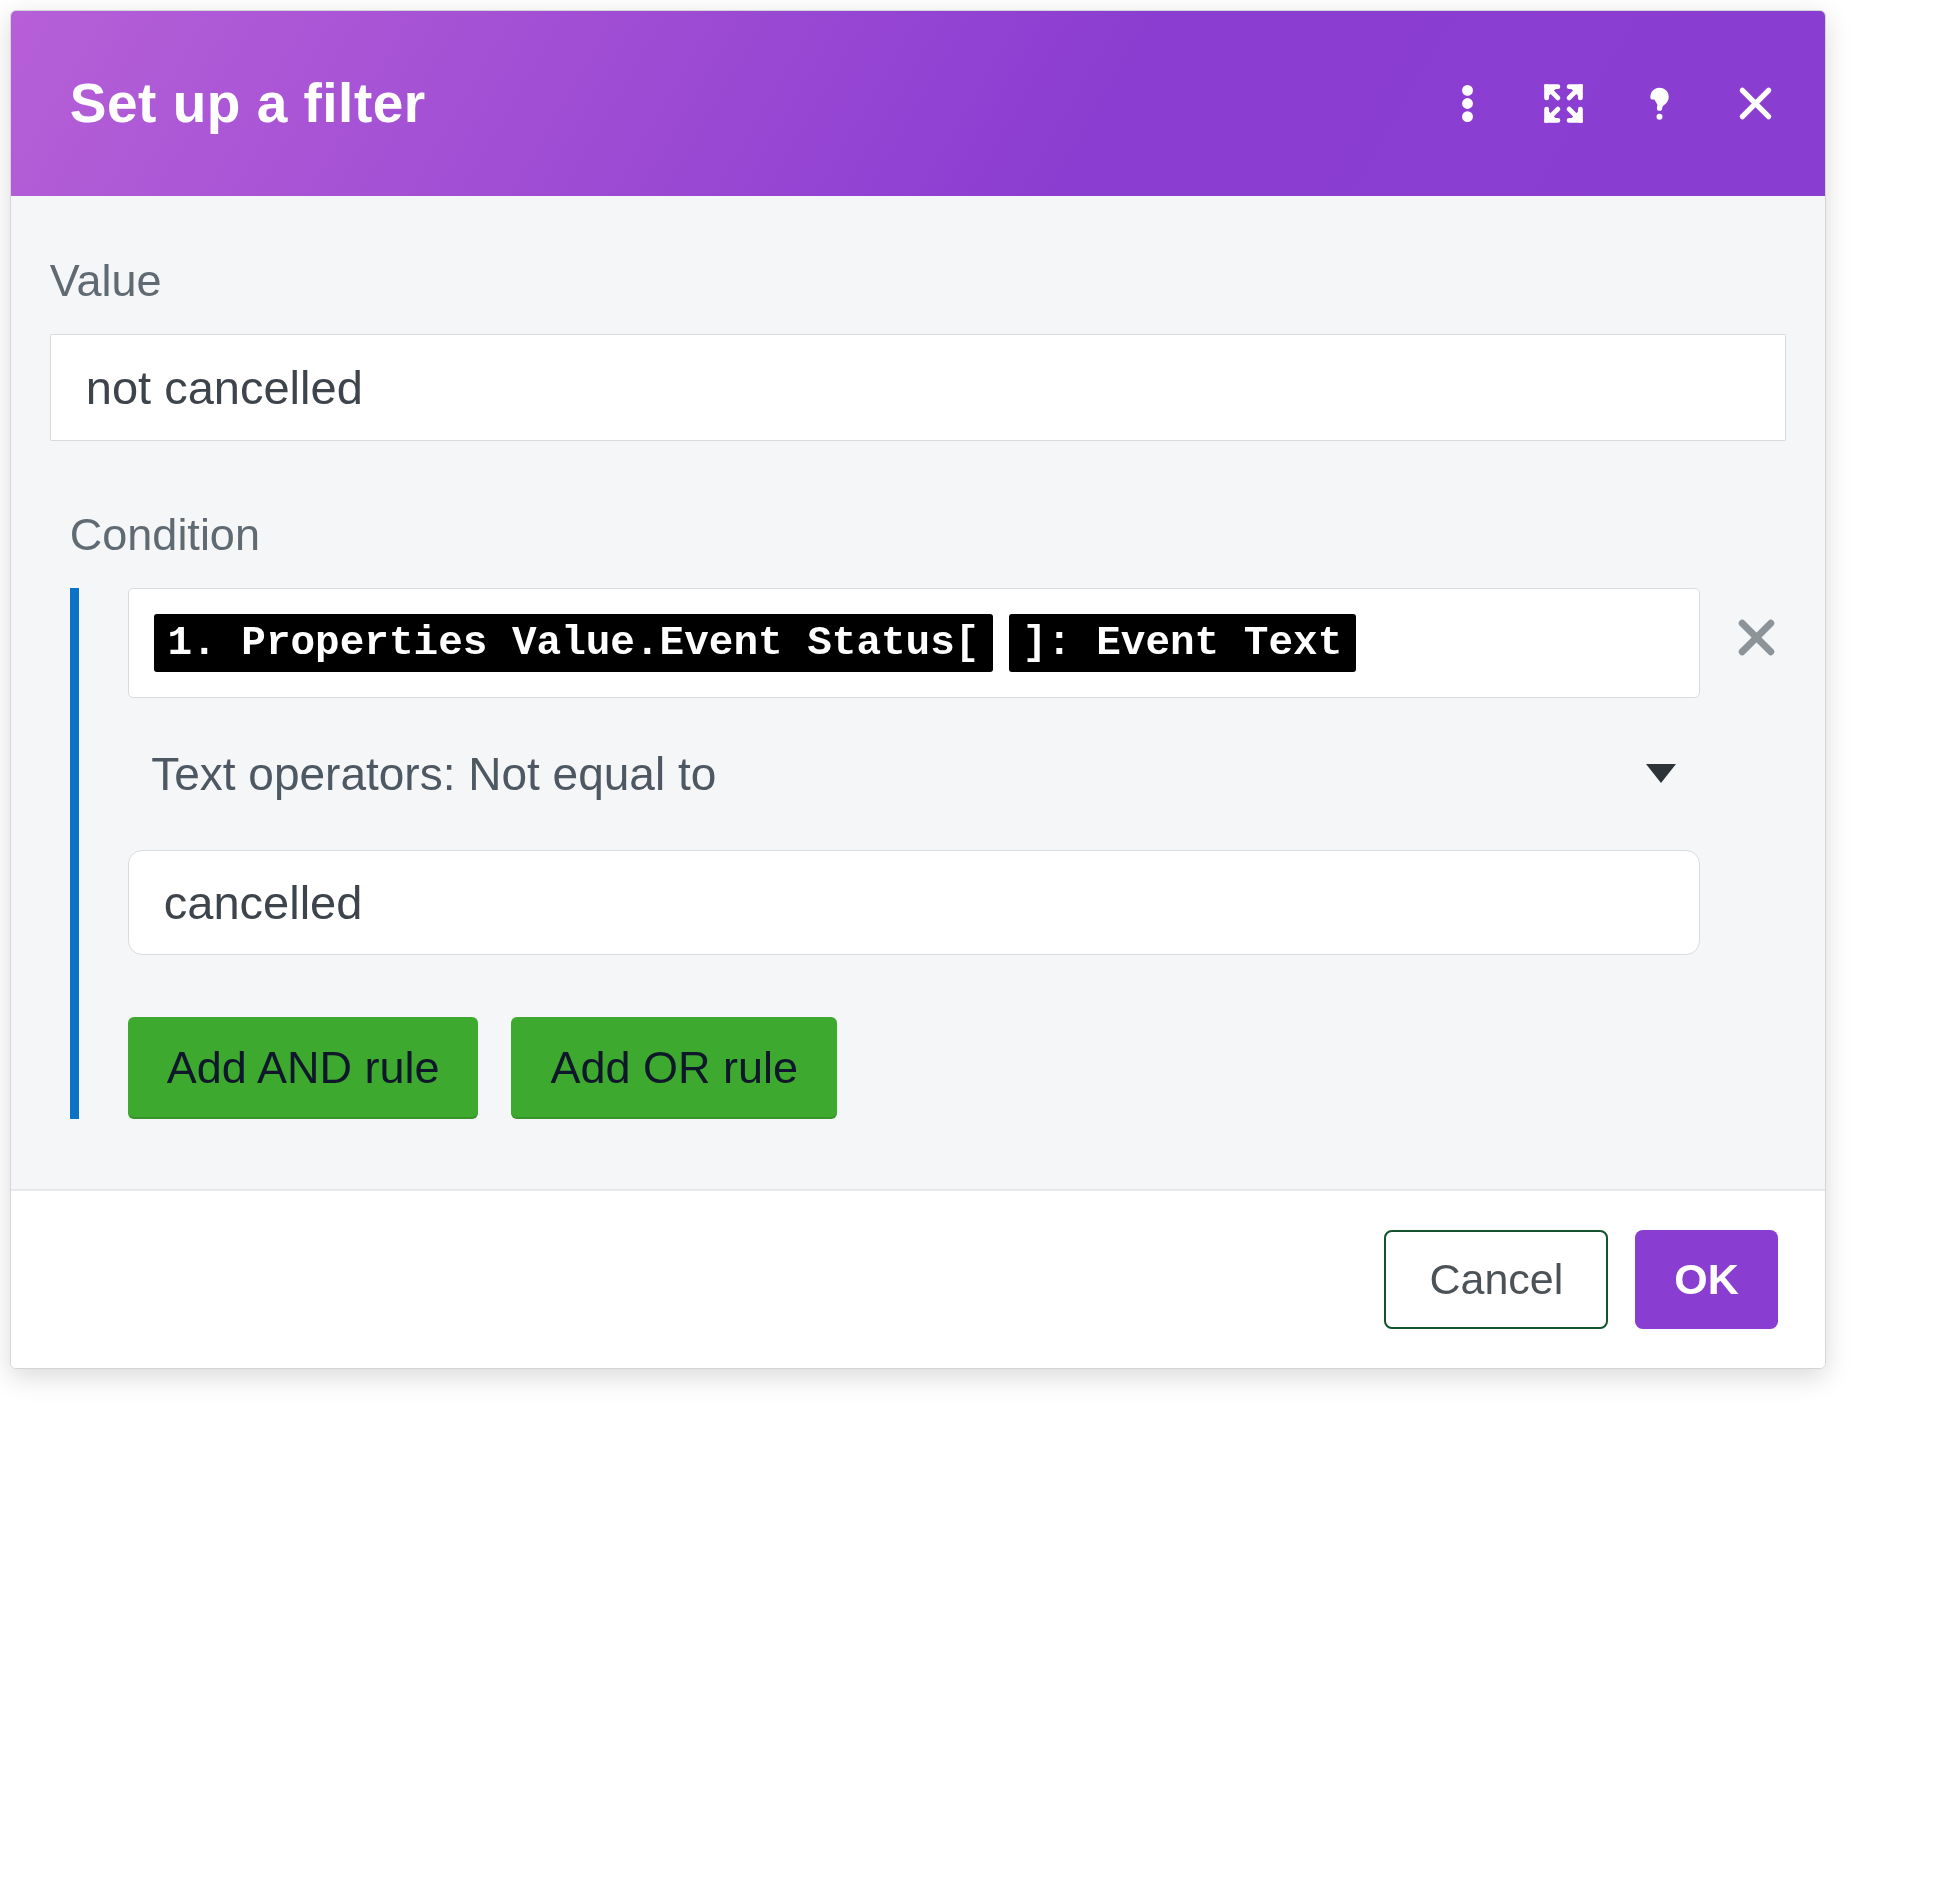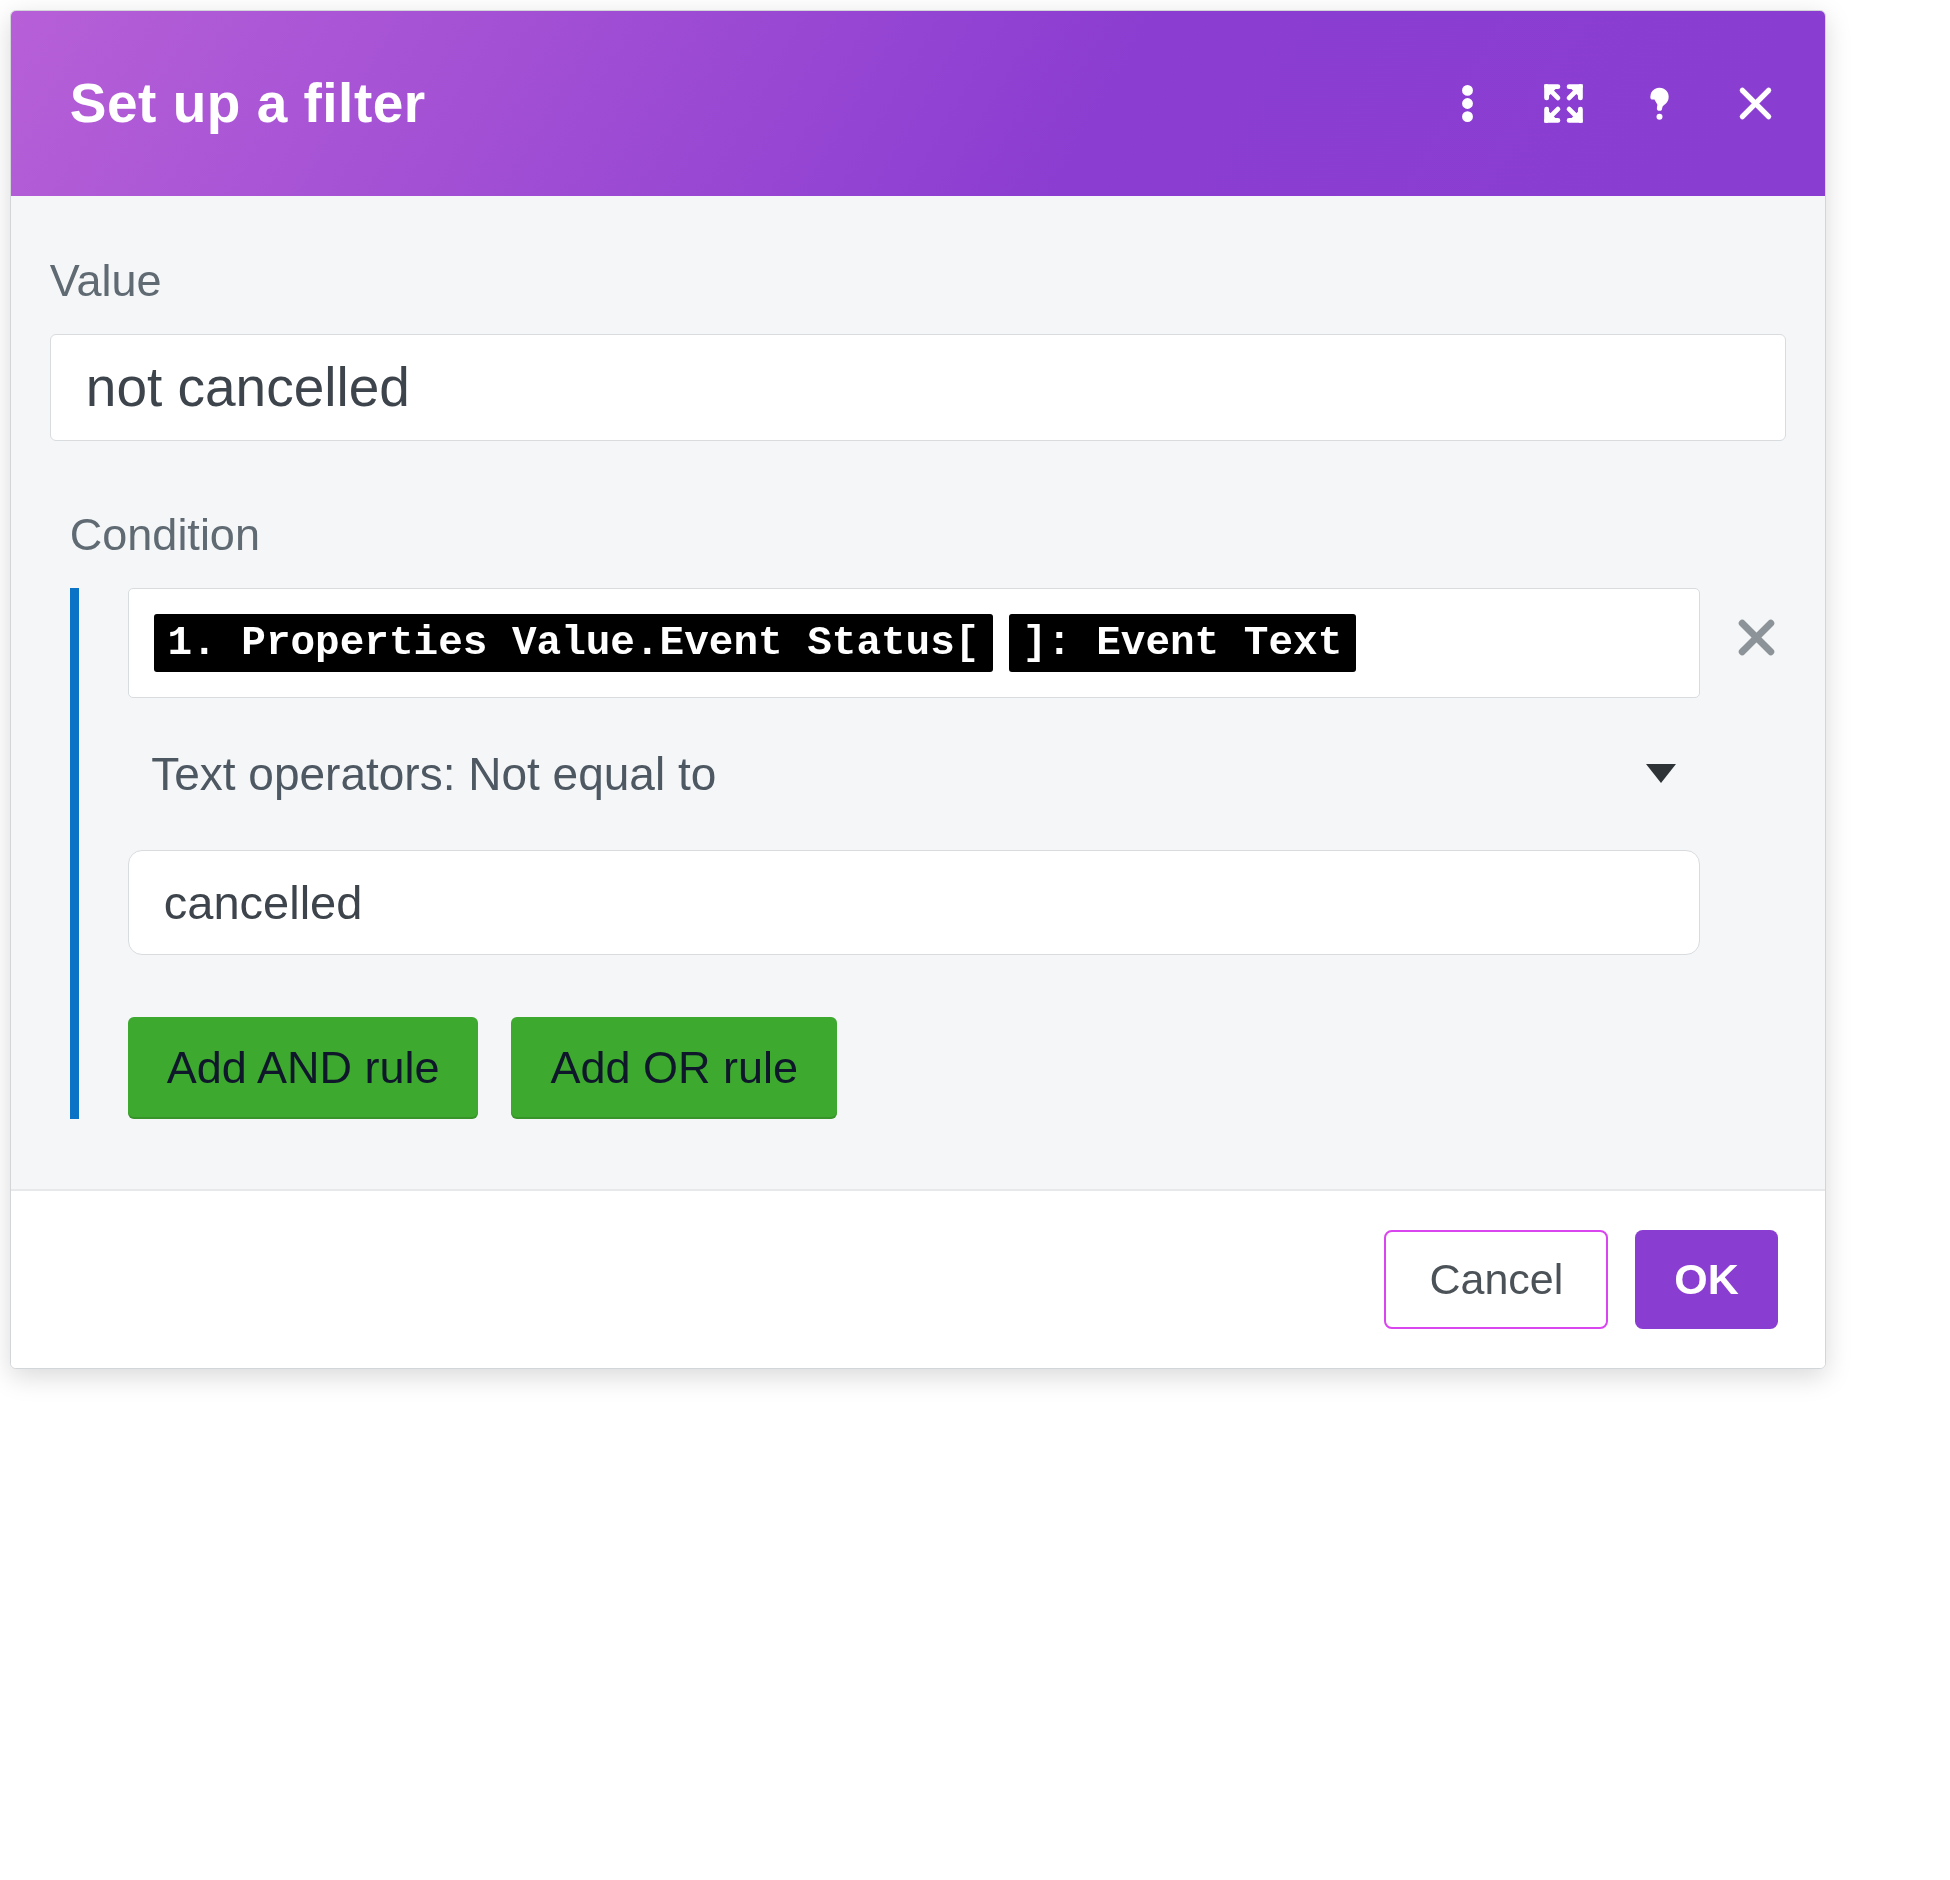--- a/index.html
+++ b/index.html
@@ -41,22 +41,22 @@
   .hicon svg{width:100%;height:100%;stroke:#fff;fill:#fff;}
   .modal-body{
     background:var(--panel-bg);
     padding:59px 39px 70px 39px;
   }
   .section-label{
     color:var(--grey-text);font-size:45px;font-weight:400;margin-bottom:27px;
   }
   .text-input{
     width:100%;box-sizing:border-box;
-    height:107px;border:1px solid var(--border);border-radius:6px;
-    background:#fff;font-size:55px;color:#3d444b;padding:4px 35px;
+    height:107px;border:1px solid var(--border);border-radius:1px;
+    background:#fff;font-size:47px;color:#3d444b;padding:4px 35px;
   }
   .condition-block{margin-top:68px;margin-left:20px;}
   .rule-strip{
     display:flex;align-items:flex-start;gap:27px;
     border-left:9.8px solid var(--blue-accent);
     padding-left:49px;
   }
   .rule-col{flex:1;display:flex;flex-direction:column;gap:29px;min-width:0;}
   .token-box{
     background:#fff;border:1px solid var(--border);border-radius:5px;
@@ -89,21 +89,21 @@
   .remove-col{width:59px;padding-top:25px;display:flex;justify-content:center;}
   .remove-x{cursor:pointer;width:49px;height:49px;}
   .remove-x svg{width:100%;height:100%;stroke:#8d9499;}
   .modal-footer{
     border-top:2px solid var(--footer-border);
     background:#fff;
     padding:39px 47px;
     display:flex;justify-content:flex-end;gap:27px;
   }
   .btn-cancel{
-    background:#fff;color:#4b5258;border:2px solid #d946ef;border-radius:7.8px;
+    background:#fff;color:#4b5258;border:2px solid #14532d;border-radius:7.8px;
     font-size:43px;padding:23.4px 43px;cursor:pointer;
   }
   .btn-ok{
     background:#8a3ed1;color:#fff;border:none;border-radius:7.8px;
     font-size:43px;font-weight:600;padding:23.4px 39px;cursor:pointer;
   }
 </style>
 </head>
 <body>
 

